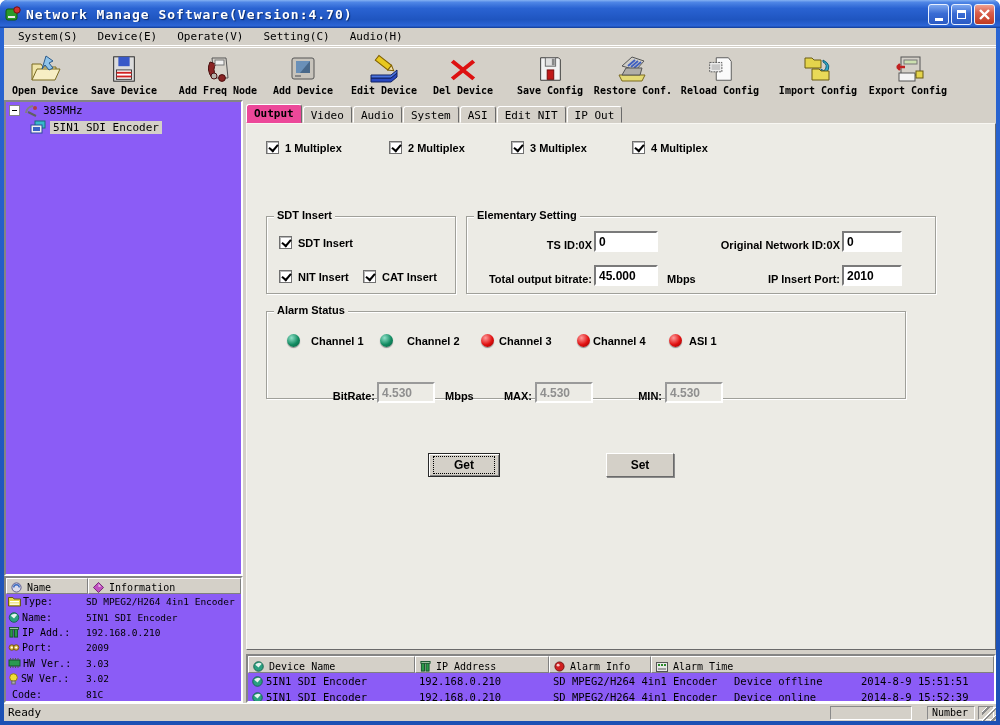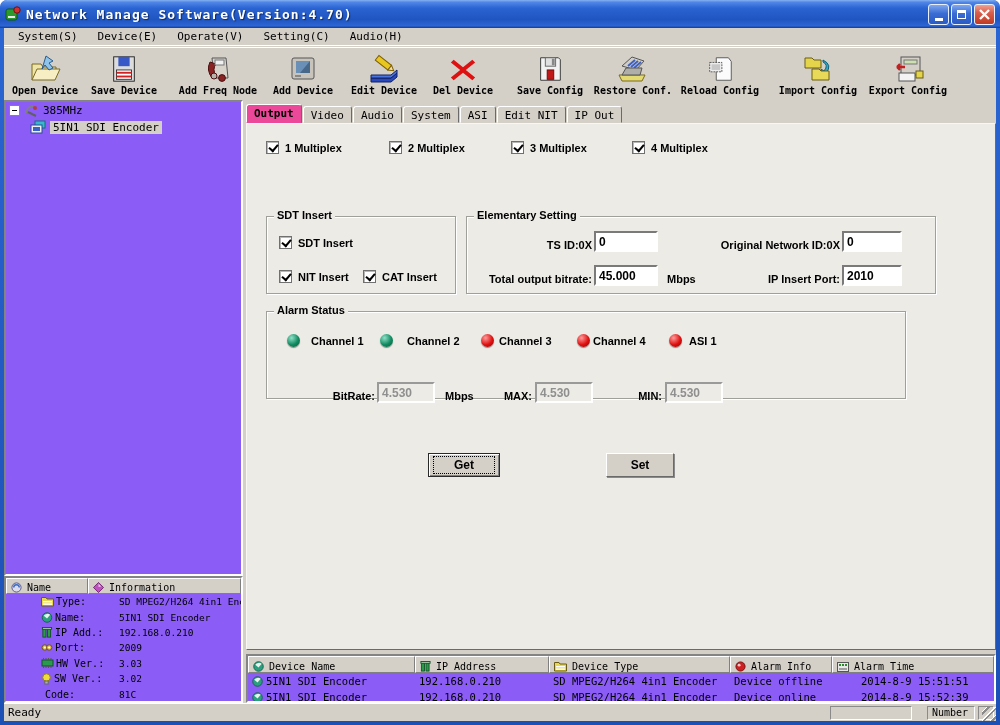--- a/index.html
+++ b/index.html
@@ -46,21 +46,21 @@
     position:relative; flex:none; }
   .expander::after { content:""; position:absolute; left:2px; top:4px; width:5px; height:1px; background:#000; }
   .tree-child { margin-left:24px; }
   .node-sel { background:#d4d0c8; padding:0 3px; }
   .tree-icon { margin-right:4px; flex:none; }
 
   .info-panel { position:absolute; left:0; top:548px; width:239px; height:127px; overflow:hidden; }
   .ip-header { display:flex; height:16px; }
   .th { background:#d4d0c8; border:1px solid; border-color:#fff #808080 #808080 #fff;
     display:flex; align-items:flex-end; gap:5px; padding:0 4px; font-size:10px; white-space:nowrap; overflow:hidden; }
-  .info-row { display:flex; align-items:center; height:15.4px; font-size:10px; white-space:nowrap;margin-left:33px; }
+  .info-row { display:flex; align-items:center; height:15.4px; font-size:10px; white-space:nowrap; }
   .info-name { width:80px; display:flex; align-items:center; gap:2px; padding-left:2px; flex:none; }
   .info-value { font-size:9.5px; overflow:hidden; }
 
   
   .tab-strip { position:absolute; left:242px; top:76px; display:flex; }
   .tab { height:17px; margin-top:2px; padding:2px 7px 0; background:#d4d0c8; font-size:11px;
     border:1px solid; border-color:#fff #6a6a6a transparent #fff; border-radius:3px 3px 0 0; margin-right:1px; }
   .tab.active { height:19px; margin-top:0; background:#ec4899; font-weight:bold; position:relative; z-index:3; }
   .tab-page { position:absolute; left:242px; top:95px; width:750px; height:527px; background:#ecebe5;
     border:1px solid; border-color:#f8f7f3 #6a6a6a #6a6a6a #f8f7f3; z-index:2; }
@@ -494,28 +494,20 @@
           <span>Device Name</span>
         </div>
         <div class="th" style="width:134px">
           <svg class="mini" width="11" height="11" viewBox="0 0 12 12">
             <rect x="1.5" y="2" width="3.4" height="9" fill="#2a9a48" stroke="#14512a"></rect>
               <rect x="6.5" y="2" width="3.4" height="9" fill="#2a9a48" stroke="#14512a"></rect>
               <rect x="1" y="0.5" width="10" height="2" fill="#b8d8b8" stroke="#14512a"></rect>
           </svg>
           <span>IP Address</span>
         </div>
-        <div class="th" style="width:181px">
-          <svg class="mini" width="13" height="11" viewBox="0 0 13 11">
-            <path d="M0.5 10 V1.5 h4.5 l1 1.5 h6.5 V10 z" fill="#e8d84c" stroke="#6a5c14"></path>
-              <rect x="2" y="5" width="9" height="1.4" fill="#fff"></rect>
-              <rect x="2" y="7.4" width="9" height="1.4" fill="#fff"></rect>
-          </svg>
-          <span>Device Type</span>
-        </div>
         <div class="th" style="width:102px">
           <svg class="mini" width="11" height="11" viewBox="0 0 12 12">
             <circle cx="6" cy="6" r="5" fill="#d02020" stroke="#701010"></circle>
               <circle cx="4.5" cy="4.5" r="1.6" fill="#f8c8c8"></circle>
           </svg>
           <span>Alarm Info</span>
         </div>
         <div class="th" style="flex:1">
           <svg class="mini" width="12" height="10" viewBox="0 0 12 10">
             <rect x="0.5" y="0.5" width="11" height="9" fill="#e8e8e8" stroke="#555"></rect>

